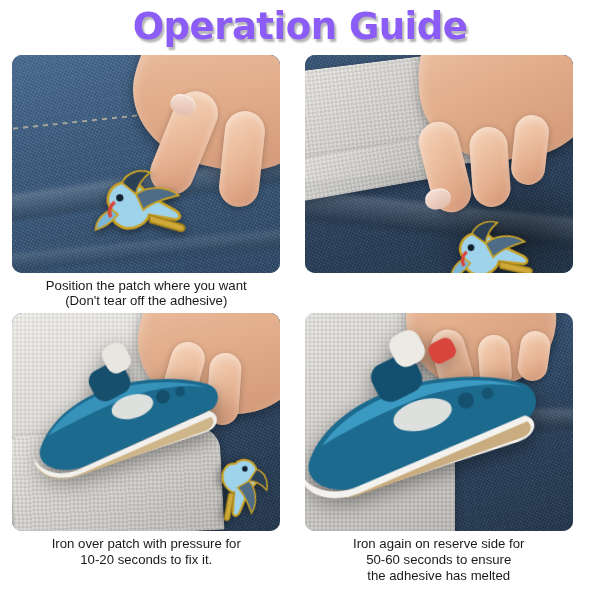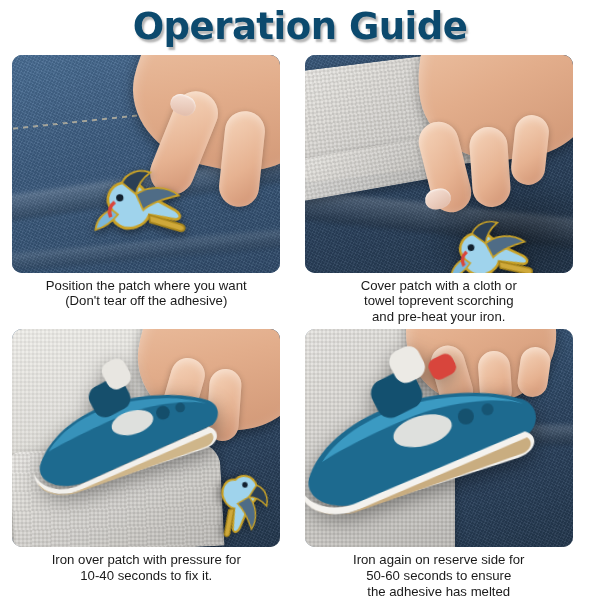--- a/index.html
+++ b/index.html
@@ -19,21 +19,21 @@
     height: 600px;
     background: #ffffff;
     box-sizing: border-box;
   }
   .title {
     text-align: center;
     font-family: "DejaVu Sans", sans-serif;
     font-weight: bold;
     font-size: 37px;
     letter-spacing: -0.5px;
-    color: #0c4a6e;
+    color: #8b5cf6;
     padding-top: 6px;
     line-height: 1.15;
     text-shadow: 2px 3px 2px rgba(120,120,120,0.55);
   }
   .grid {
     display: grid;
     grid-template-columns: 1fr 1fr;
     grid-template-rows: 1fr 1fr;
     column-gap: 10px;
     row-gap: 4px;
@@ -210,23 +210,20 @@
             <path d="M30 52 C22 40 30 26 44 24 C58 22 66 30 70 40 L96 58 C104 63 106 70 98 70 L70 62 C64 74 46 78 36 70 C28 64 28 58 30 52 Z" fill="#9fd3ec" stroke="#c9a227" stroke-width="3"></path>
             <path d="M44 24 C50 14 64 10 76 16 C66 22 60 30 58 38 Z" fill="#2b3f55" stroke="#c9a227" stroke-width="2"></path>
             <path d="M58 38 C72 30 92 32 104 44 C88 46 72 50 64 56 Z" fill="#4f6c86" stroke="#c9a227" stroke-width="2"></path>
             <path d="M30 52 C20 54 12 62 10 72 C22 70 30 64 36 58 Z" fill="#7cb7da" stroke="#c9a227" stroke-width="2"></path>
             <path d="M70 62 L104 76 C108 78 108 84 102 83 L70 70 Z" fill="#cfa93a" stroke="#a8861c" stroke-width="2"></path>
             <circle cx="40" cy="40" r="4" fill="#12212f"></circle>
             <path d="M34 44 C28 48 26 54 28 60" stroke="#d9463c" stroke-width="4" fill="none"></path>
           </svg>
         </div>
       </div>
-      <div class="caption">Cover patch with a cloth or
-towel toprevent scorching
-and pre-heat your iron.</div>
     </div>
 
     <div class="cell">
       <div class="photo">
         <div class="ironing-board tex"></div>
 
         <div class="denim dark" style="left:176px; top:0; right:auto; width:92px; height:218px; clip-path:polygon(8% 0,100% 0,100% 100%,0% 100%);"></div>
         <div class="cloth" style="left:0; top:118px; width:210px; height:104px; border-radius:10px 24px 0 0; transform:rotate(-3deg);"></div>
 
         <div class="hand" style="right:-30px; top:-70px; width:170px; height:170px; transform:rotate(8deg);"></div>
@@ -251,21 +248,21 @@
           <svg viewBox="0 0 120 100">
             <path d="M30 52 C22 40 30 26 44 24 C58 22 66 30 70 40 L96 58 C104 63 106 70 98 70 L70 62 C64 74 46 78 36 70 C28 64 28 58 30 52 Z" fill="#9fd3ec" stroke="#c9a227" stroke-width="3"></path>
             <path d="M44 24 C50 14 64 10 76 16 C66 22 60 30 58 38 Z" fill="#2b3f55" stroke="#c9a227" stroke-width="2"></path>
             <path d="M58 38 C72 30 92 32 104 44 C88 46 72 50 64 56 Z" fill="#4f6c86" stroke="#c9a227" stroke-width="2"></path>
             <path d="M70 62 L104 76 C108 78 108 84 102 83 L70 70 Z" fill="#cfa93a" stroke="#a8861c" stroke-width="2"></path>
             <circle cx="40" cy="40" r="4" fill="#12212f"></circle>
           </svg>
         </div>
       </div>
       <div class="caption">Iron over patch with pressure for
-10-40 seconds to fix it.</div>
+10-20 seconds to fix it.</div>
     </div>
 
     <div class="cell">
       <div class="photo">
         <div class="ironing-board tex"></div>
 
         <div class="denim dark" style="left:150px; top:0; width:118px; height:218px;"></div>
         <div class="fold" style="left:150px; top:96px; width:120px; height:20px;"></div>
         <div class="cloth" style="left:0; top:0; width:150px; height:218px; border-radius:0;"></div>
 

